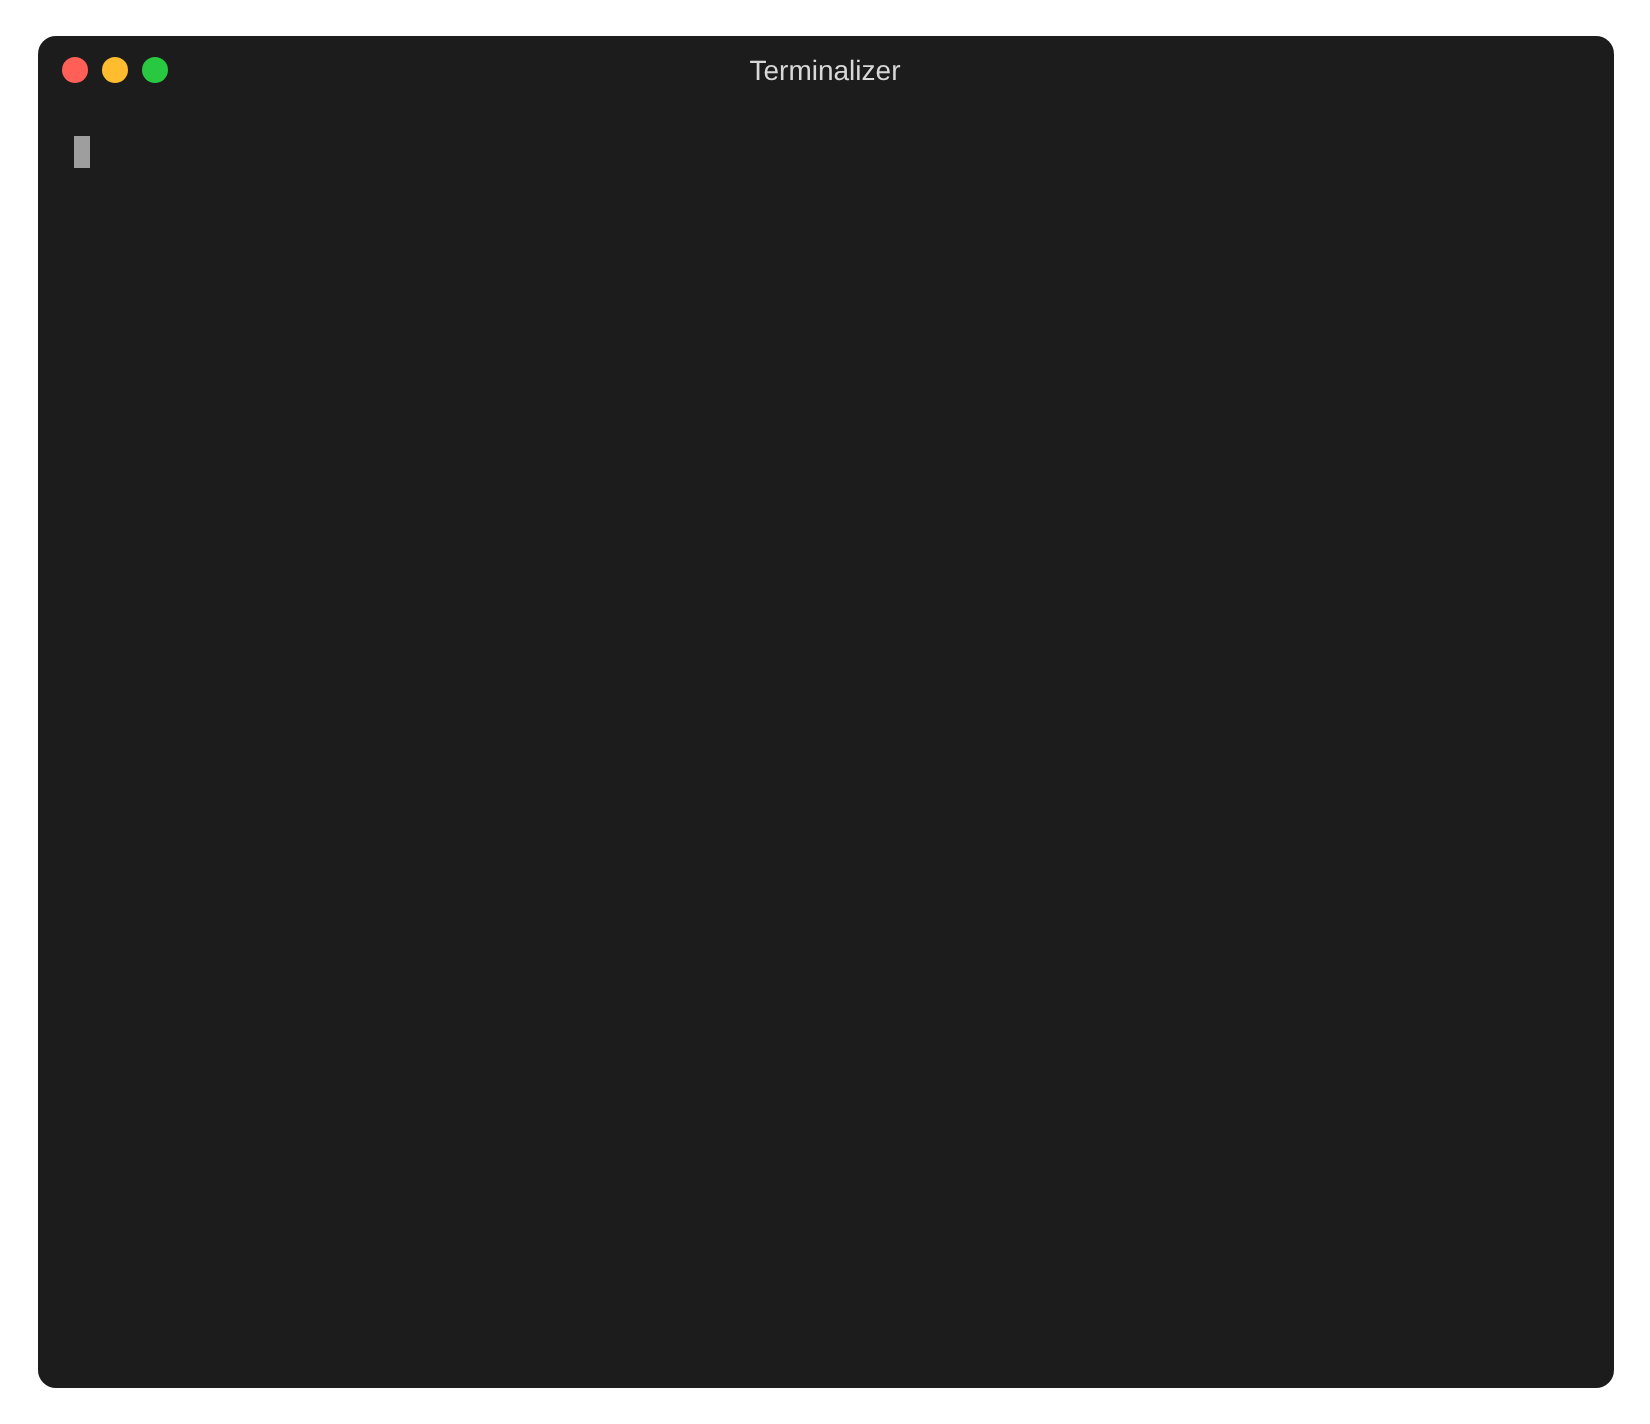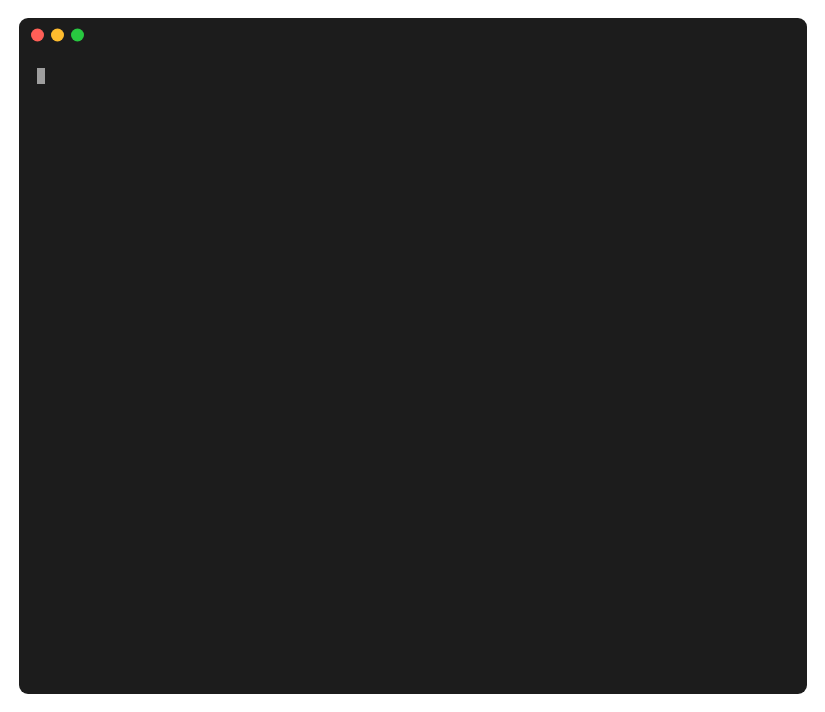--- a/index.html
+++ b/index.html
@@ -76,17 +76,18 @@
 </head>
 <body>
 
 <div class="terminal-window">
   <div class="title-bar">
     <div class="window-controls">
       <div class="control-dot control-close"></div>
       <div class="control-dot control-minimize"></div>
       <div class="control-dot control-zoom"></div>
     </div>
+    <div class="title-text">Terminalizer</div>
   </div>
   <div class="terminal-body">
     <span></span><span class="cursor"></span>
   </div>
 </div>
 
 </body></html>

